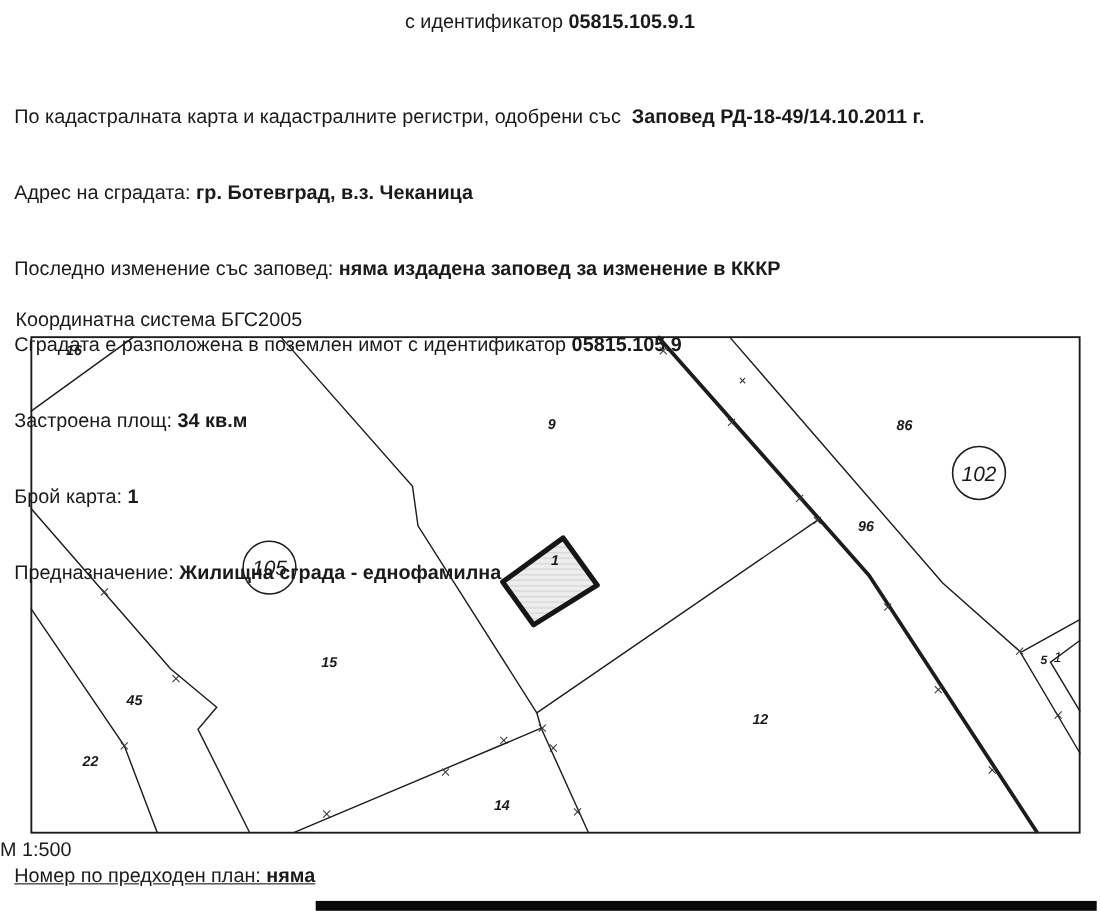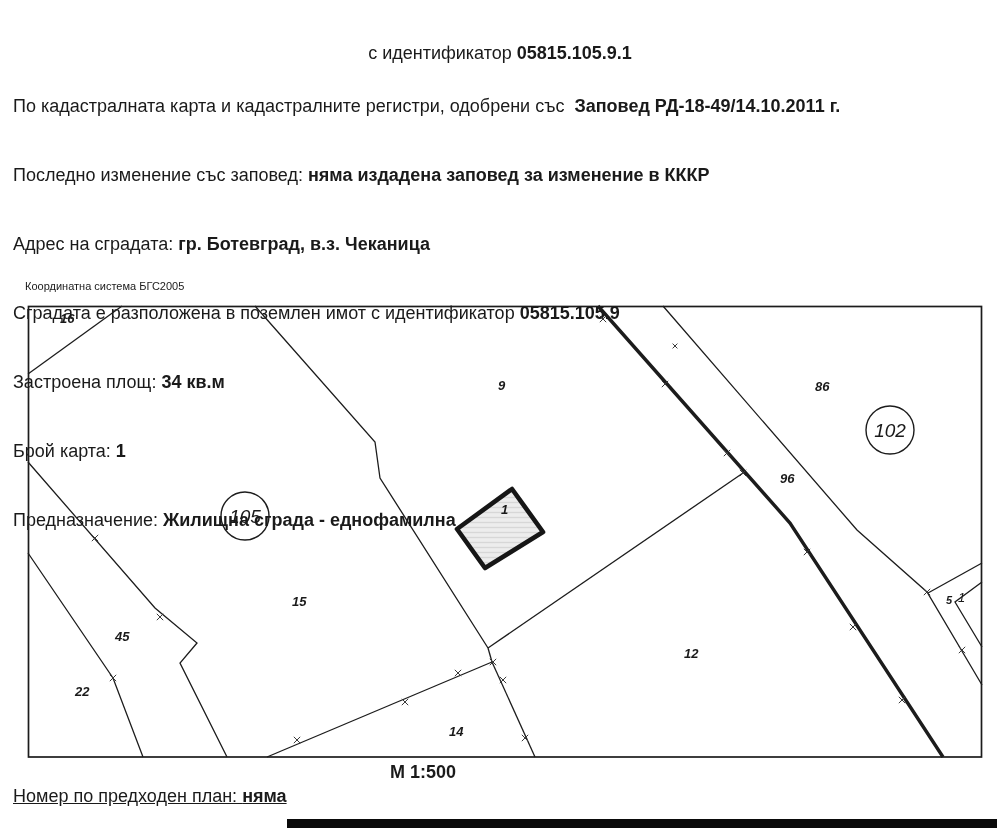--- a/index.html
+++ b/index.html
@@ -3,33 +3,33 @@
 <meta charset="utf-8">
 <style>
   html,body { margin:0; padding:0; }
   body {
     width:1000px; height:828px; position:relative; overflow:hidden;
     background:#ffffff; color:#1a1a1a;
     font-family:"Liberation Sans", sans-serif;
   }
   .title {
     position:absolute; top:9px; left:0; width:1000px;
-    text-align:center; font-size:18px; white-space:pre;margin-top:34px;
+    text-align:center; font-size:18px; white-space:pre;
   }
   .info {
     position:absolute; left:13px; top:49px;
     font-size:18px; line-height:23px; white-space:pre;
   }
   b, .b { font-weight:bold; }
   .coord-label {
-    position:absolute; left:25px; top:280px; font-size:11px;
+    position:absolute; left:14px; top:280px; font-size:18px;
   }
   .scale-label {
     position:absolute; left:0; top:762px; width:846px;
-    text-align:center; font-size:18px; font-weight:bold;
+    text-align:left; font-size:18px; font-weight:normal;
   }
   .footer-line {
     position:absolute; left:13px; top:786px; font-size:18px; white-space:pre;text-decoration:underline;
   }
   .scan-bar {
     position:absolute; left:287px; top:819px; width:710px; height:9px;
     background:#0a0a0a;
   }
   svg.map { position:absolute; left:0; top:0; }
   .boundary { fill:none; stroke:#1c1c1c; stroke-width:1.3px; }
@@ -39,22 +39,22 @@
   .clabel { font-family:"Liberation Sans", sans-serif; font-style:italic; font-size:19px; fill:#1a1a1a; text-anchor:middle; }
   .tick { stroke:#3a3a3a; stroke-width:1px; fill:none; }
 </style>
 </head>
 <body>
 
 <div class="title"><span>с идентификатор </span><b>05815.105.9.1</b></div>
 
 <div class="info">
   <div><span>По кадастралната карта и кадастралните регистри, одобрени със  </span><b>Заповед РД-18-49/14.10.2011 г.</b></div>
+  <div><span>Адрес на сградата: </span><b>гр. Ботевград, в.з. Чеканица</b></div>
   <div><span>Последно изменение със заповед: </span><b>няма издадена заповед за изменение в КККР</b></div>
-  <div><span>Адрес на сградата: </span><b>гр. Ботевград, в.з. Чеканица</b></div>
   <div><span>Сградата е разположена в поземлен имот с идентификатор </span><b>05815.105.9</b></div>
   <div><span>Застроена площ: </span><b>34 кв.м</b></div>
   <div><span>Брой карта: </span><b>1</b></div>
   <div><span>Предназначение: </span><b>Жилищна сграда - еднофамилна</b></div>
 </div>
 
 <div class="coord-label">Координатна система БГС2005</div>
 
 <svg class="map" width="1000" height="828" viewBox="0 0 1000 828">
   <defs>

